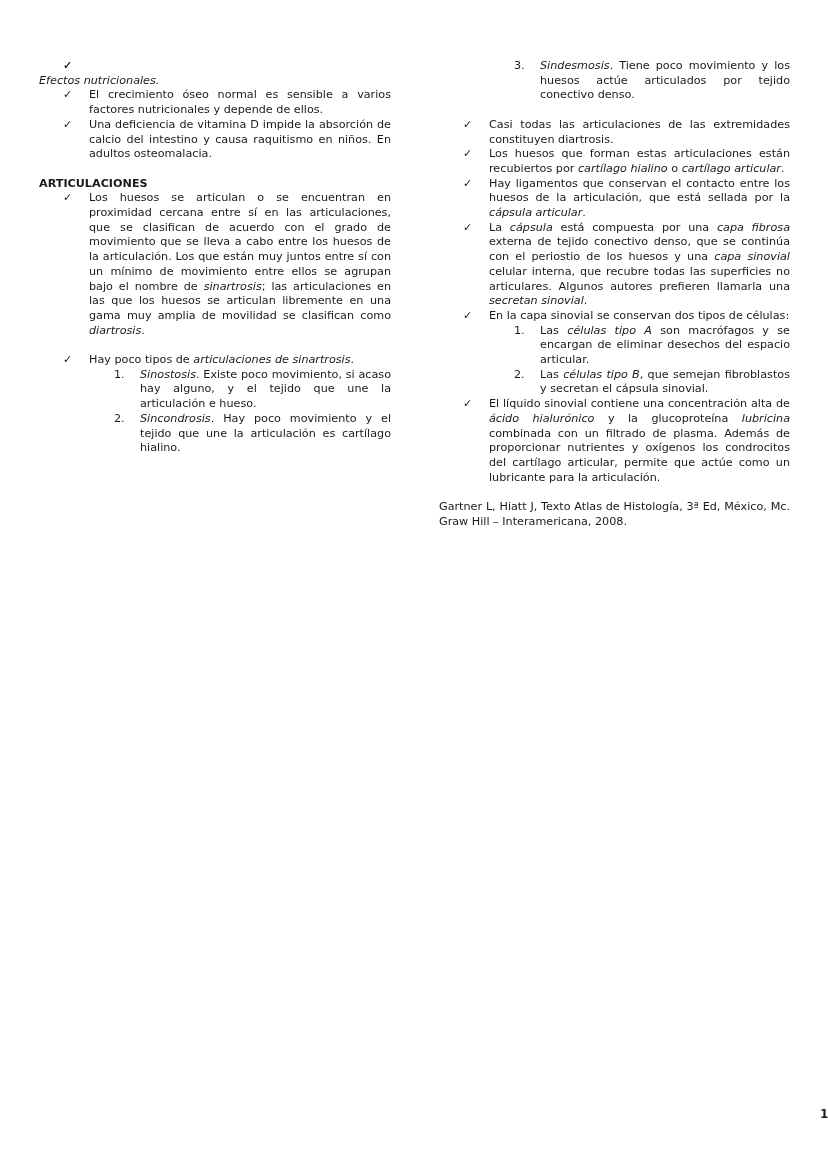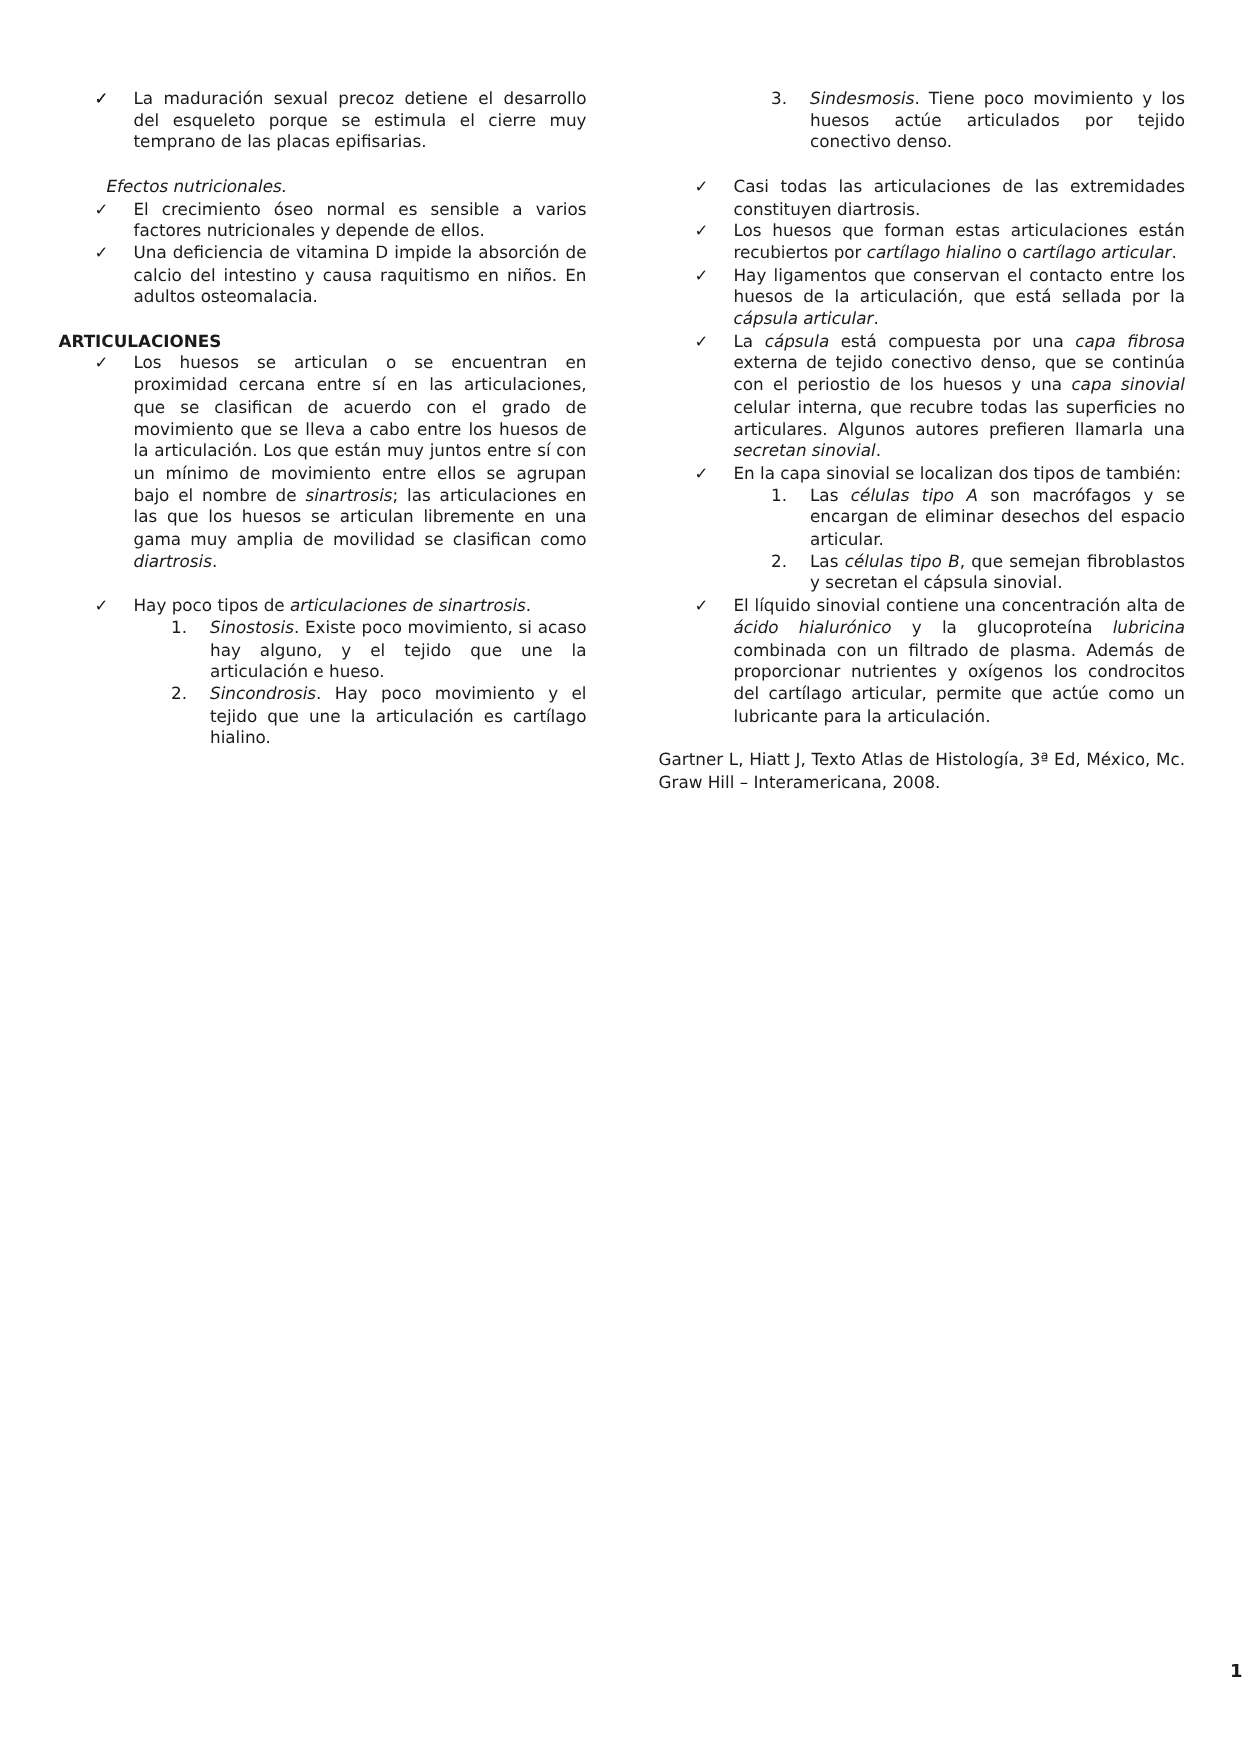--- a/index.html
+++ b/index.html
@@ -9,35 +9,34 @@
   .col-left { left:39px; width:352px; }
   .col-right { left:439px; width:351px; }
   .just { text-align:justify; text-align-last:left; }
   .item { position:relative; padding-left:50px; }
   .check { position:absolute; left:24px; top:0; font-size:11px; }
   .num-item { position:relative; padding-left:101px; }
   .num { position:absolute; left:75px; top:0; }
   .cont { padding-left:101px; }
   .gap { height:14.7px; }
   .heading { font-weight:bold; }
-  .subhead { font-style:italic;margin-left:32px; }
+  .subhead { font-style:italic; }
   i { }
   .pagenum { position:absolute; left:774px; top:1107px; font-weight:bold; font-size:12px;margin-left:46px; }
 </style>
 </head>
 <body>
 
 <div class="col col-left">
 
   <div class="item just">
     <span class="check">✓</span>
   </div>
   <div class="item just">
     <span class="check">✓</span>
-    <span>La maduración sexual precoz detiene el desarrollo del esqueleto porque se estimula el cierre muy temprano de las placas epifisarias.</span>
   </div>
 
   <div class="gap"></div>
   <div class="subhead">Efectos nutricionales.</div>
   <div class="item just">
     <span class="check">✓</span>
     <span>El crecimiento óseo normal es sensible a varios factores nutricionales y depende de ellos.</span>
   </div>
   <div class="item just">
     <span class="check">✓</span>
@@ -84,21 +83,21 @@
   <div class="item just">
     <span class="check">✓</span>
     <span>Hay ligamentos que conservan el contacto entre los huesos de la articulación, que está sellada por la </span><i>cápsula articular</i><span>.</span>
   </div>
   <div class="item just">
     <span class="check">✓</span>
     <span>La </span><i>cápsula</i><span> está compuesta por una </span><i>capa fibrosa</i><span> externa de tejido conectivo denso, que se continúa con el periostio de los huesos y una </span><i>capa sinovial</i><span> celular interna, que recubre todas las superficies no articulares. Algunos autores prefieren llamarla una </span><i>secretan sinovial</i><span>.</span>
   </div>
   <div class="item">
     <span class="check">✓</span>
-    <span>En la capa sinovial se localizan dos tipos de también:</span>
+    <span>En la capa sinovial se conservan dos tipos de células:</span>
   </div>
   <div class="num-item just">
     <span class="num">1.</span>
     <span>Las </span><i>células tipo A</i><span> son macrófagos y se encargan de eliminar desechos del espacio articular.</span>
   </div>
   <div class="num-item just">
     <span class="num">2.</span>
     <span>Las </span><i>células tipo B</i><span>, que semejan fibroblastos y secretan el cápsula sinovial.</span>
   </div>
   <div class="item just">

